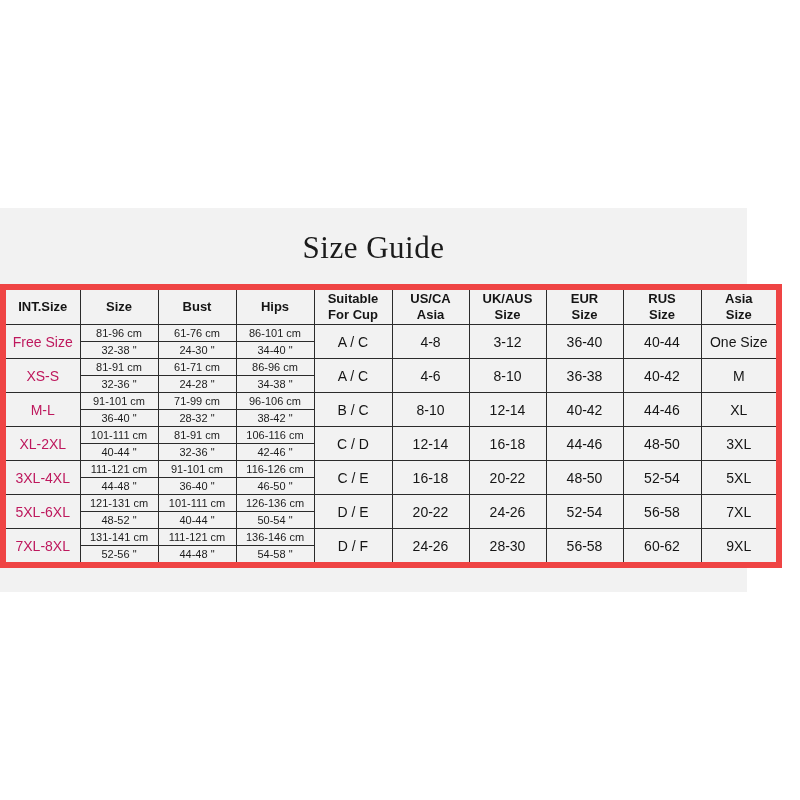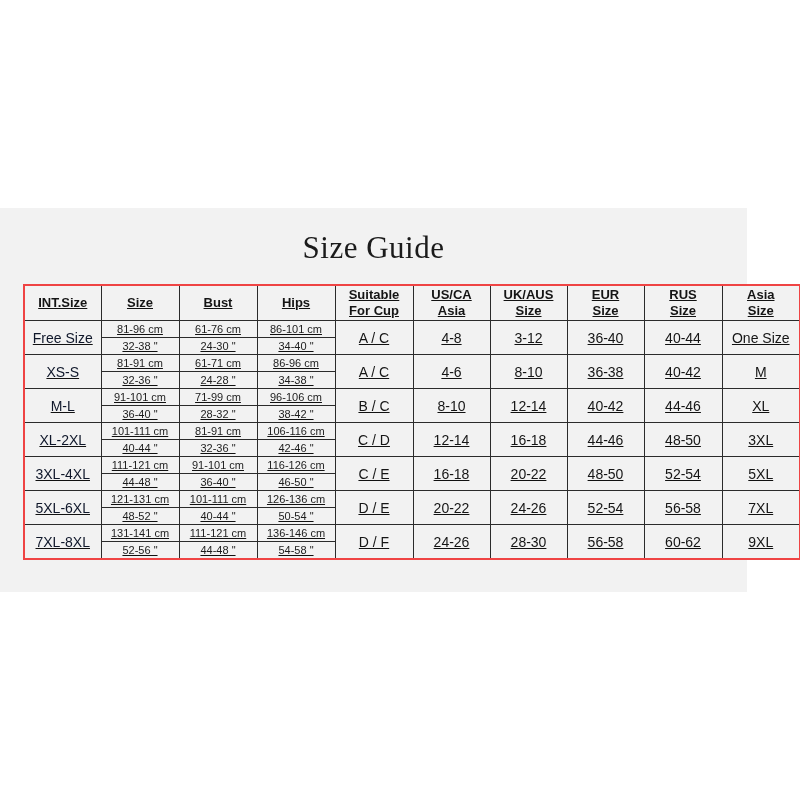--- a/index.html
+++ b/index.html
@@ -19,45 +19,44 @@
   .title {
     font-family: "Liberation Serif", serif;
     font-size: 31px;
     color: #1b1b1b;
     text-align: center;
     padding-top: 22px;
     letter-spacing: 0.5px;
   }
   table.size-table {
     position: absolute;
-    left: 23px; top: 76px;
+    left: 0; top: 76px;
     width: 776px;
     border-collapse: collapse;
     table-layout: fixed;
-    border: 2px solid #ef4444;
-    text-decoration: underline;
+    border: 6px solid #ef4444;
   }
   .size-table th, .size-table td {
     border: 1px solid #2b2b2b;
     text-align: center;
     vertical-align: middle;
     padding: 0;
     background: #f2f2f2;
   }
   .size-table th {
     height: 34px;
     font-size: 13px;
     font-weight: bold;
     white-space: pre-line;
     line-height: 1.25;
     color: #151515;
   }
   td.int-cell {
     font-size: 14px;
-    color: #0f172a;
+    color: #be185d;
     margin-top: 33px;
   }
   td.sub-cell {
     height: 16px;
     font-size: 11px;
     color: #1c1c1c;
     margin-left: 40px;
   }
   td.val-cell {
     font-size: 14px;

